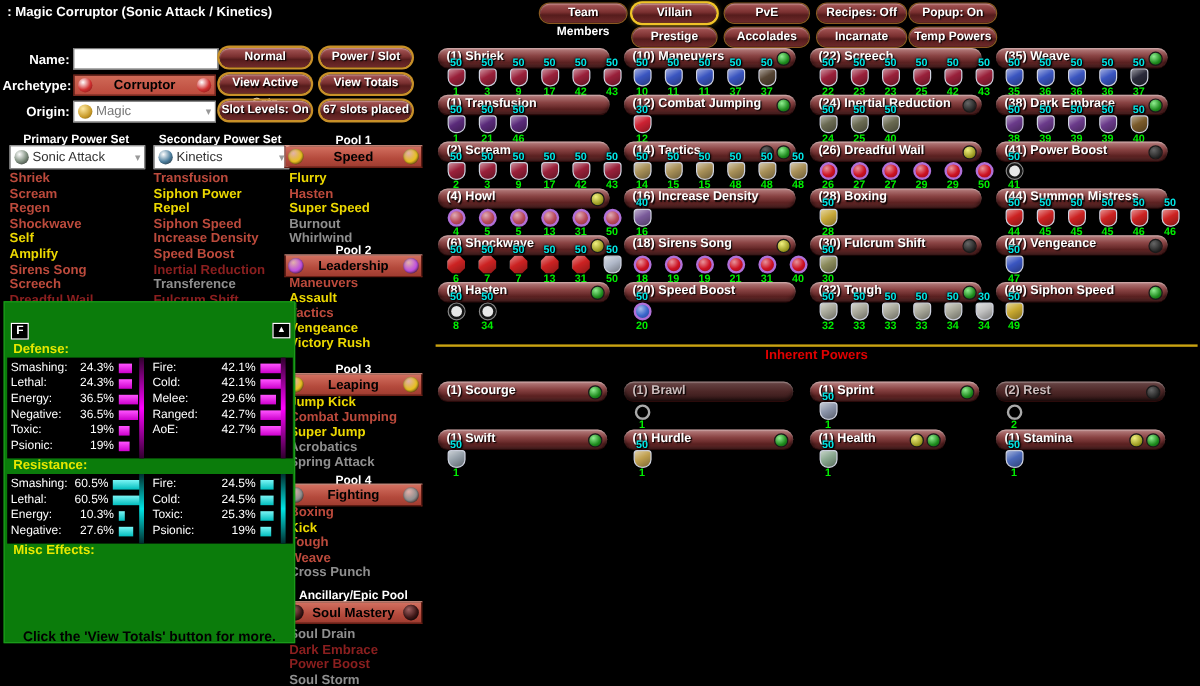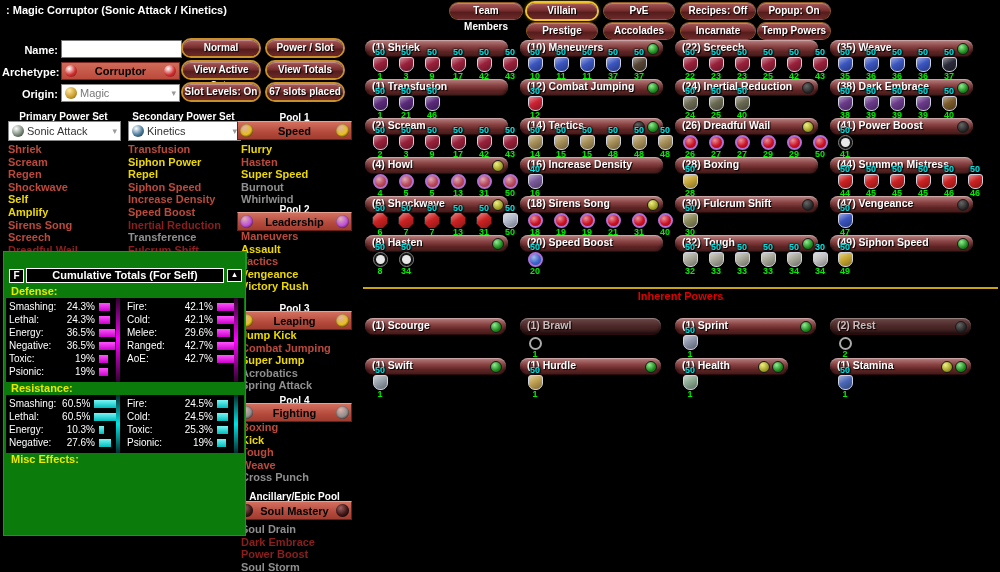--- a/index.html
+++ b/index.html
@@ -222,21 +222,20 @@
     </div>
   <div id="tabsArea">
       <div class="tab" style="left: 8px; top: 252px; width: 57px;">INFO</div>
       <div class="tab" style="left: 68px; top: 252px; width: 57px;">EFFECTS</div>
       <div class="tab on" style="left: 128px; top: 252px; width: 57px;">TOTALS</div>
       <div class="tab" style="left: 188px; top: 252px; width: 57px;">ENHANCE</div>
     </div>
 
   <div id="panel">
       <div class="fbtn" style="position: absolute; left: 5px; top: 17px; width: 13px; height: 12px; line-height: 12px;">F</div>
-      <div class="hbox" style="left: 22px; top: 16px; width: 196px; height: 13px;">Cumulative Totals (For Self)</div>
       <div class="hbox" style="left: 223px; top: 17px; width: 13px; height: 11px; line-height: 10px; font-size: 8px;">▴</div>
       <div class="strip" style="left: 2px; top: 33px;">Defense:</div>
       <div class="pbox def" style="left: 2px; top: 46px; width: 238px; height: 82px; padding-top: 2px;">
         <div class="trow" style="position: absolute; left: 0px; top: 2px; width: 114px;">
           <div class="tl">Smashing:</div>
           <div class="tv">24.3%</div>
           <div class="tb" style="width: 11px;"></div>
         </div>
         <div class="trow" style="position: absolute; left: 0px; top: 15px; width: 114px;">
           <div class="tl">Lethal:</div>
@@ -330,20 +329,21 @@
           <div class="tb" style="width: 11px;"></div>
         </div>
         <div class="trow" style="position: absolute; left: 118px; top: 41px; width: 114px;">
           <div class="tl">Psionic:</div>
           <div class="tv">19%</div>
           <div class="tb" style="width: 9px;"></div>
         </div>
         <div class="vdiv c" style="left: 228px;"></div>
       </div>
       <div class="strip" style="left: 2px; top: 201px;">Misc Effects:</div>
+      <div class="footer" style="left: 0px; top: 273px;">Click the 'View Totals' button for more.</div>
     </div>
 
   <div id="gridArea">
       <div class="pwrbar" style="left: 365px; top: 40px; width: 143px;">
         <div class="plbl">(1) Shriek</div>
       </div>
       <div class="slot" style="left: 367px; top: 48px;">
         <div class="st">50</div>
         <div class="sic shield" style="background-color: rgb(153, 32, 58);"></div>
         <div class="sb">1</div>

